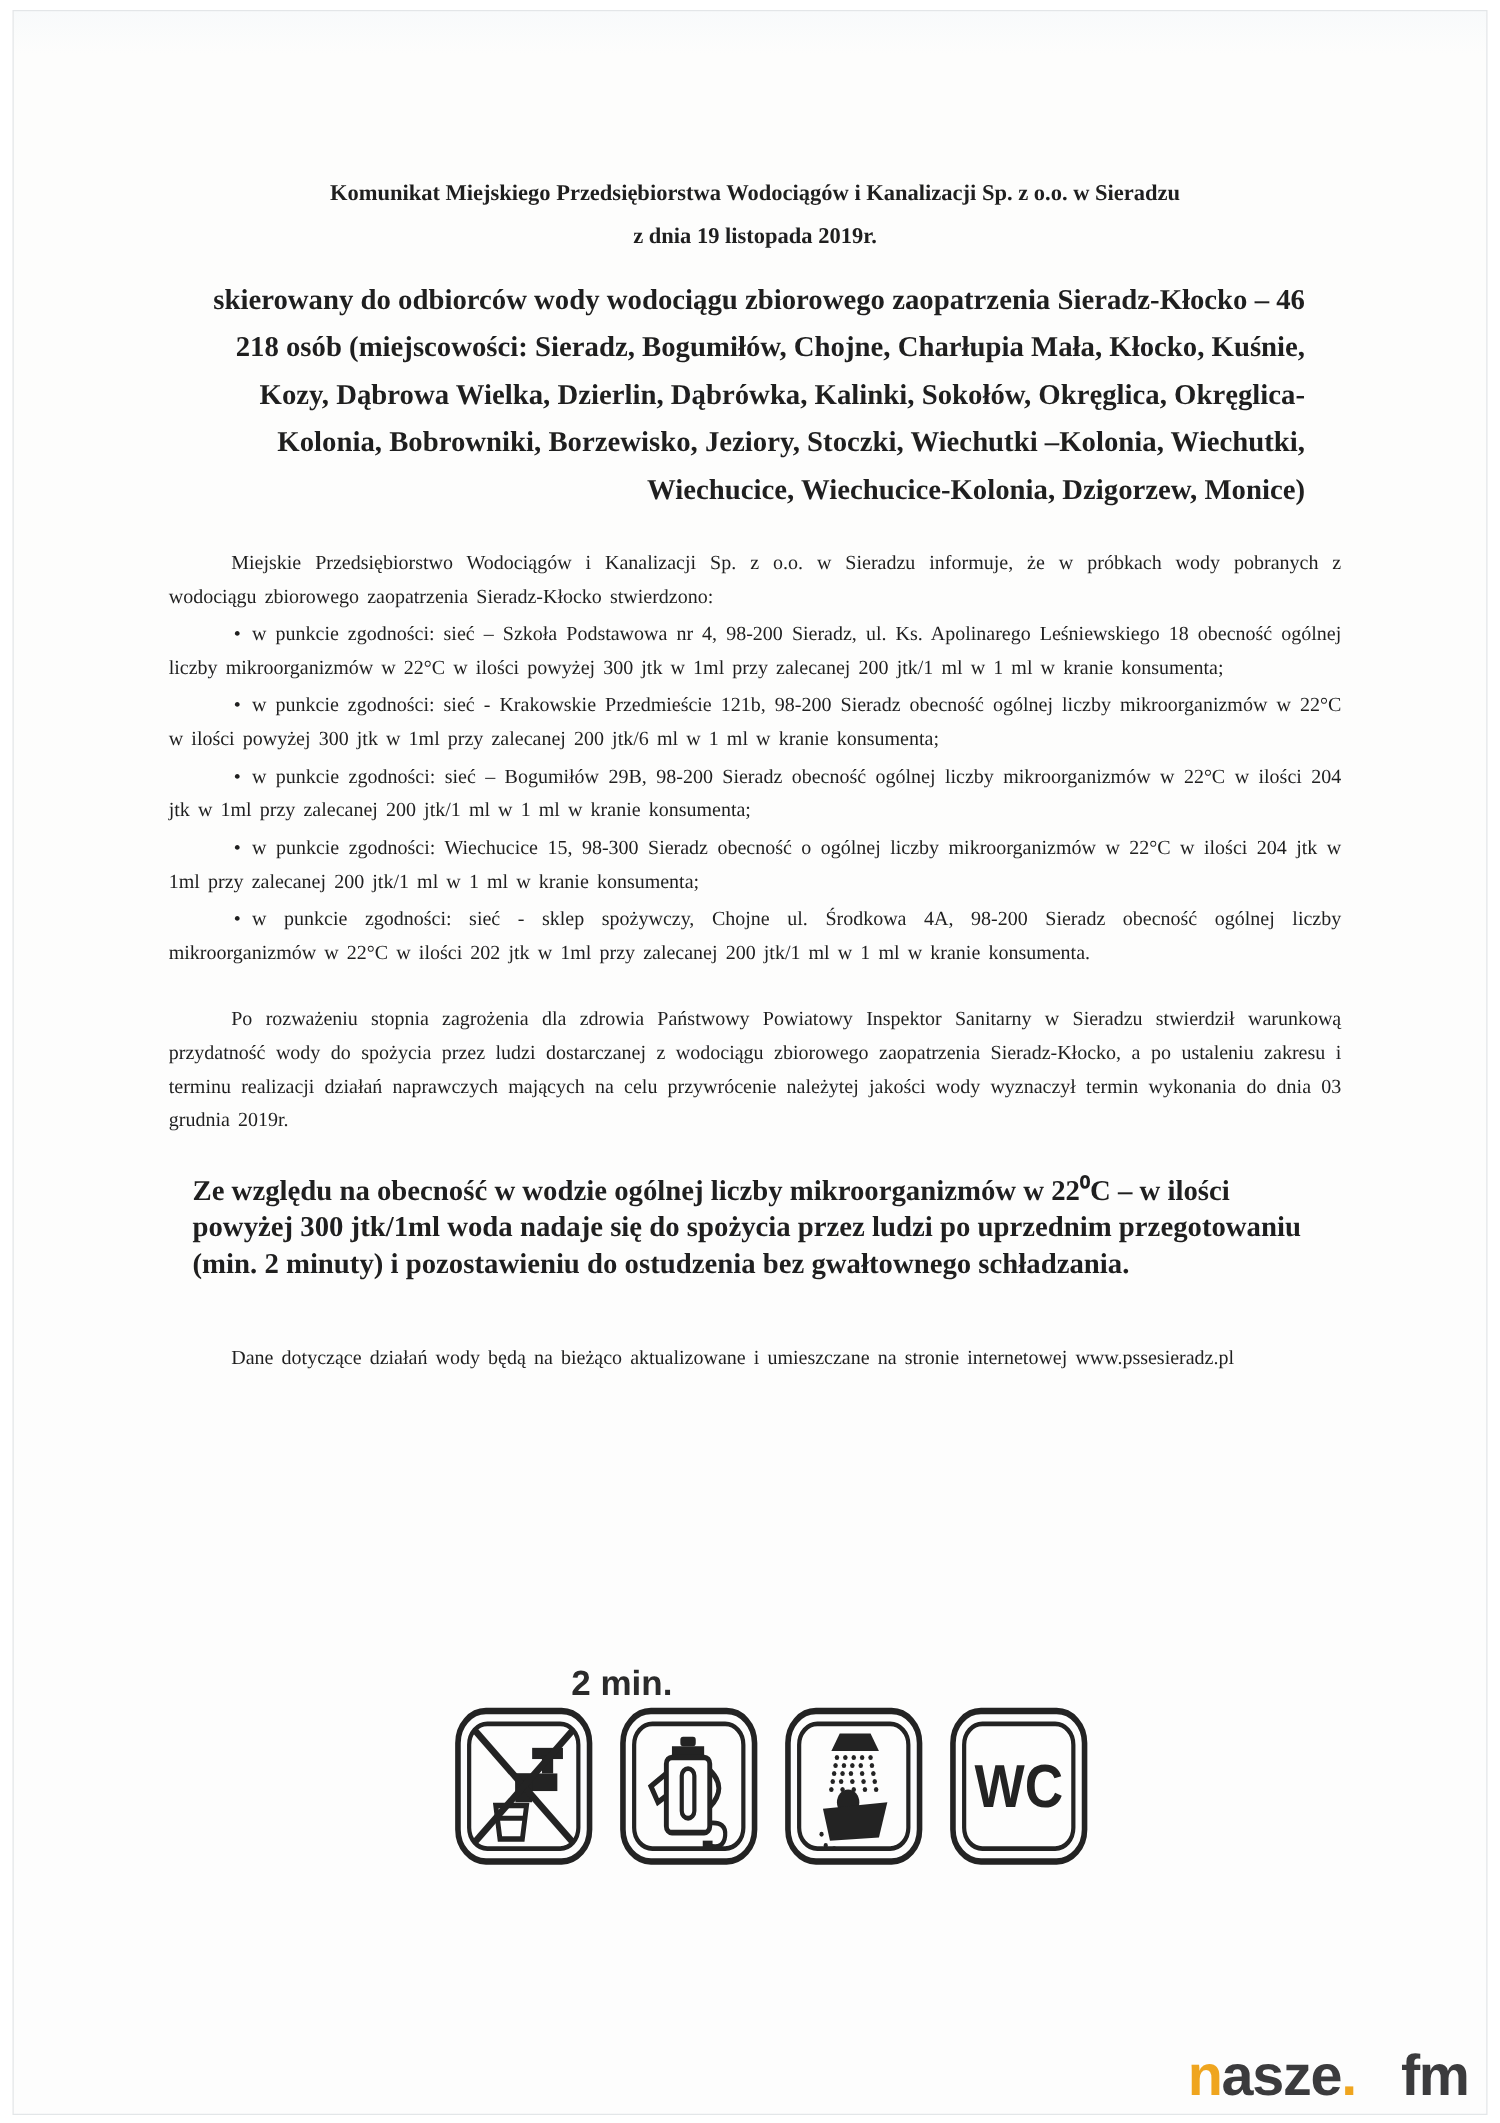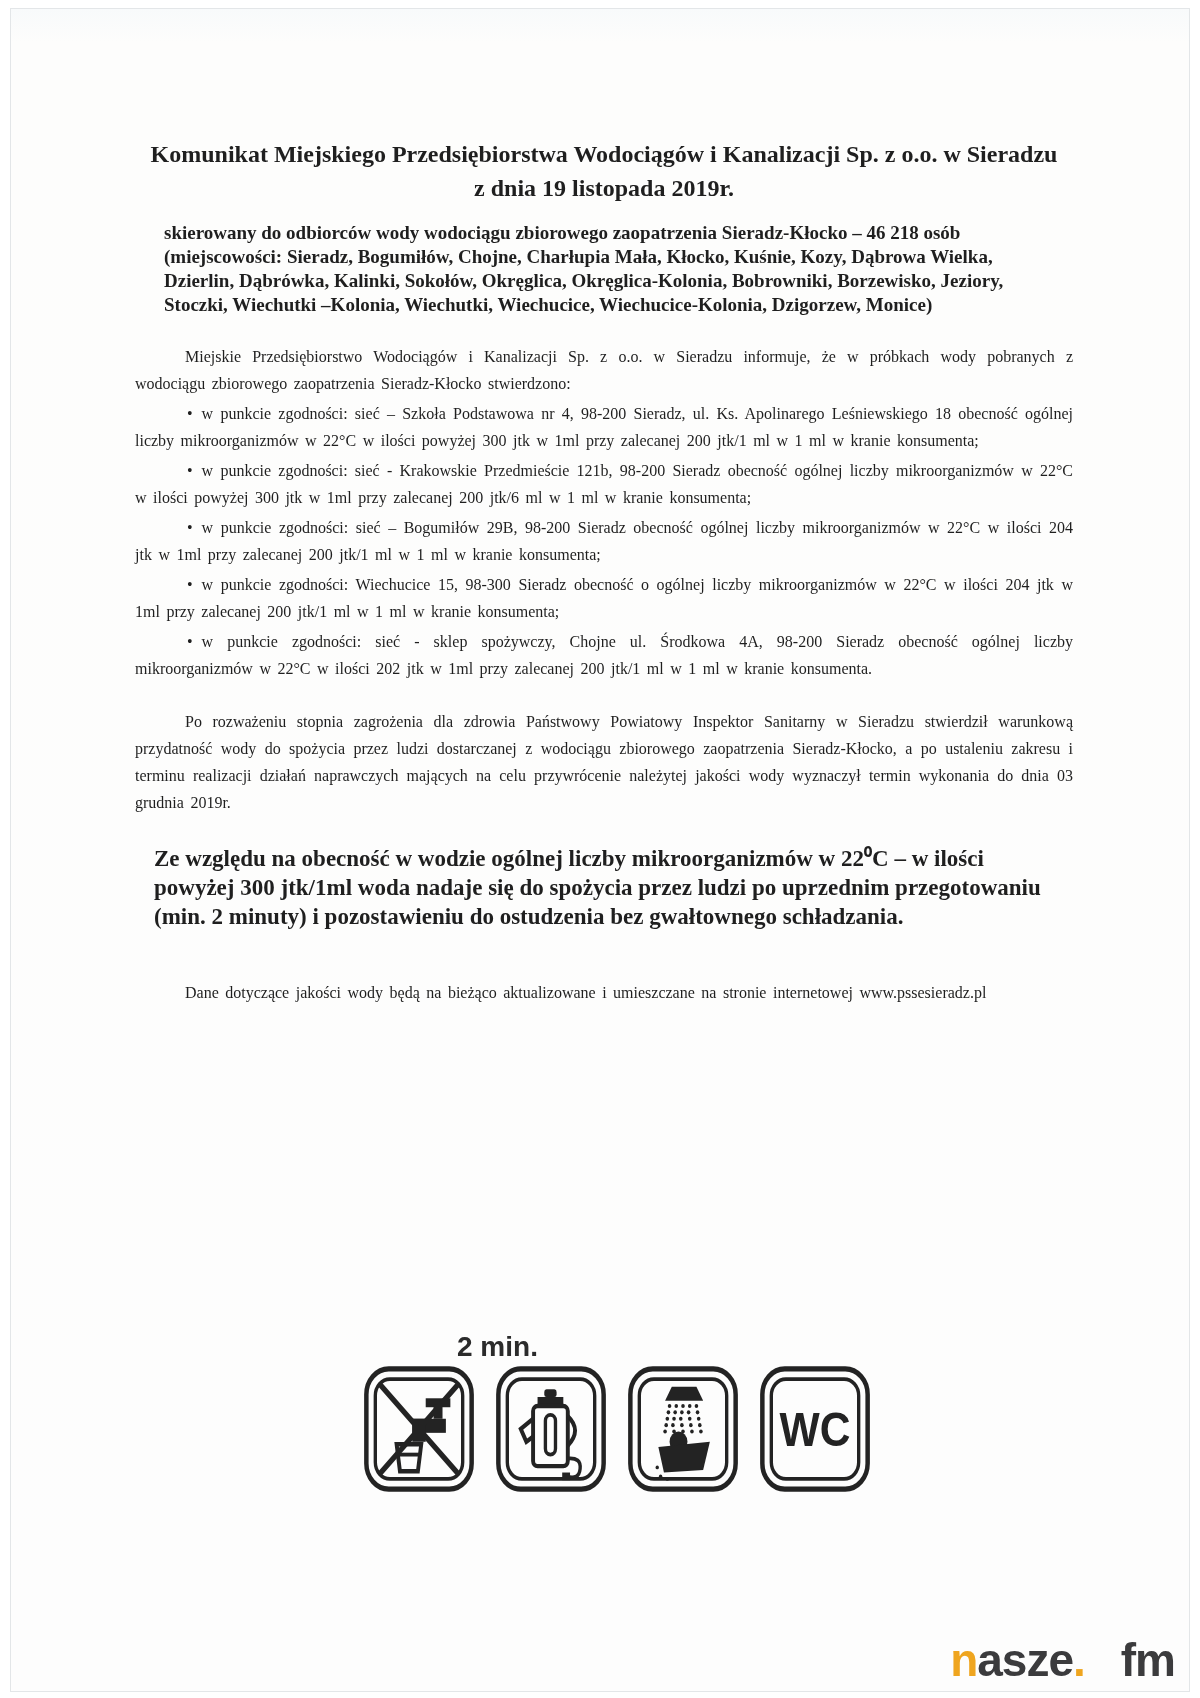--- a/index.html
+++ b/index.html
@@ -16,30 +16,30 @@
     top: 8px; left: 10px; right: 10px; bottom: 6px;
     border: 1px solid #e3e6e8;
     background: linear-gradient(180deg, #f8fafb 0%, #fdfdfc 2%, #fdfdfd 100%);
     overflow: hidden;
   }
   .content { padding: 128px 116px 0 124px; }
 
   .doc-title {
     text-align: center;
     font-weight: bold;
-    font-size: 24px;
+    font-size: 18px;
     line-height: 34px;
   }
   .subheader {
     width: 880px;
     margin: 16px auto 0 auto;
-    text-align: left;
+    text-align: right;
     font-weight: bold;
-    font-size: 19px;
-    line-height: 24px;
+    font-size: 23px;
+    line-height: 38px;
   }
   .para {
     font-size: 16px;
     line-height: 27px;
     text-align: justify;
     margin: 0;
     word-spacing: 2.5px;
   }
   .indent { text-indent: 50px; }
   .intro { margin-top: 26px; }
@@ -101,21 +101,21 @@
     <p class="para finding"><span class="bullet">•</span><span>w punkcie zgodności: sieć – Szkoła Podstawowa nr 4, 98-200 Sieradz, ul. Ks. Apolinarego Leśniewskiego 18 obecność ogólnej liczby mikroorganizmów w 22°C w ilości powyżej 300 jtk w 1ml przy zalecanej 200 jtk/1 ml w 1 ml w kranie konsumenta;</span></p>
     <p class="para finding"><span class="bullet">•</span><span>w punkcie zgodności: sieć - Krakowskie Przedmieście 121b, 98-200 Sieradz obecność ogólnej liczby mikroorganizmów w 22°C w ilości powyżej 300 jtk w 1ml przy zalecanej 200 jtk/6 ml w 1 ml w kranie konsumenta;</span></p>
     <p class="para finding"><span class="bullet">•</span><span>w punkcie zgodności: sieć – Bogumiłów 29B, 98-200 Sieradz obecność ogólnej liczby mikroorganizmów w 22°C w ilości 204 jtk w 1ml przy zalecanej 200 jtk/1 ml w 1 ml w kranie konsumenta;</span></p>
     <p class="para finding"><span class="bullet">•</span><span>w punkcie zgodności:  Wiechucice 15, 98-300 Sieradz obecność o ogólnej liczby mikroorganizmów w 22°C w ilości 204 jtk w 1ml przy zalecanej 200 jtk/1 ml w 1 ml w kranie konsumenta;</span></p>
     <p class="para finding"><span class="bullet">•</span><span>w punkcie zgodności:  sieć - sklep spożywczy, Chojne ul. Środkowa 4A, 98-200 Sieradz obecność ogólnej liczby mikroorganizmów w 22°C w ilości 202 jtk w 1ml przy zalecanej 200 jtk/1 ml w 1 ml w kranie konsumenta.</span></p>
 
     <p class="para indent assessment">Po rozważeniu stopnia zagrożenia dla zdrowia Państwowy Powiatowy Inspektor Sanitarny w Sieradzu stwierdził warunkową przydatność wody do spożycia przez ludzi dostarczanej z wodociągu zbiorowego zaopatrzenia Sieradz-Kłocko, a po ustaleniu zakresu i terminu realizacji działań naprawczych mających na celu przywrócenie należytej jakości wody wyznaczył termin wykonania do dnia 03 grudnia 2019r.</p>
 
     <div class="boil-notice">Ze względu na obecność w wodzie ogólnej liczby mikroorganizmów w 22⁰C – w ilości powyżej 300 jtk/1ml woda nadaje się do spożycia przez ludzi po uprzednim przegotowaniu (min. 2 minuty) i pozostawieniu do ostudzenia bez gwałtownego schładzania.</div>
 
-    <p class="para indent update-note">Dane dotyczące jakości wody będą na bieżąco aktualizowane i umieszczane na stronie internetowej www.pssesieradz.pl</p>
+    <p class="para indent update-note">Dane dotyczące działań wody będą na bieżąco aktualizowane i umieszczane na stronie internetowej www.pssesieradz.pl</p>
   </div>
 
   <div class="boil-time">2 min.</div>
 
   <div class="icons-row">
 
     <svg class="icon-box" viewBox="0 0 100 100" preserveAspectRatio="none">
       <rect x="3" y="3" width="94" height="94" rx="20" fill="none" stroke="#232323" stroke-width="4"></rect>
       <rect x="11" y="11" width="78" height="78" rx="13" fill="none" stroke="#232323" stroke-width="3"></rect>
       <g fill="#232323">

